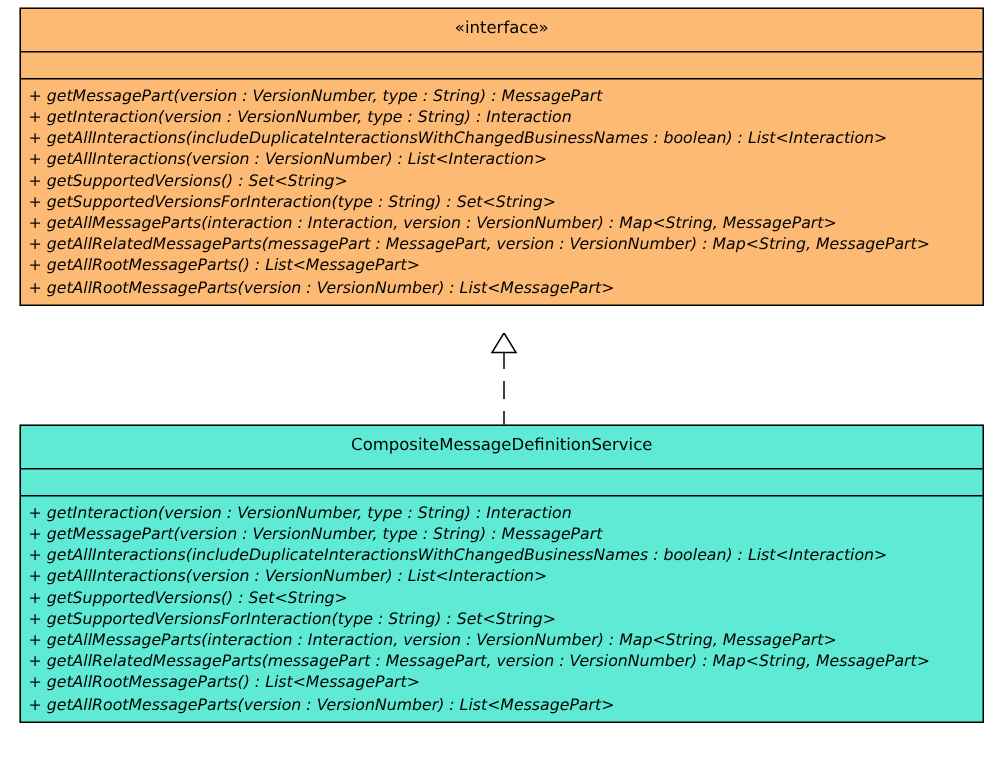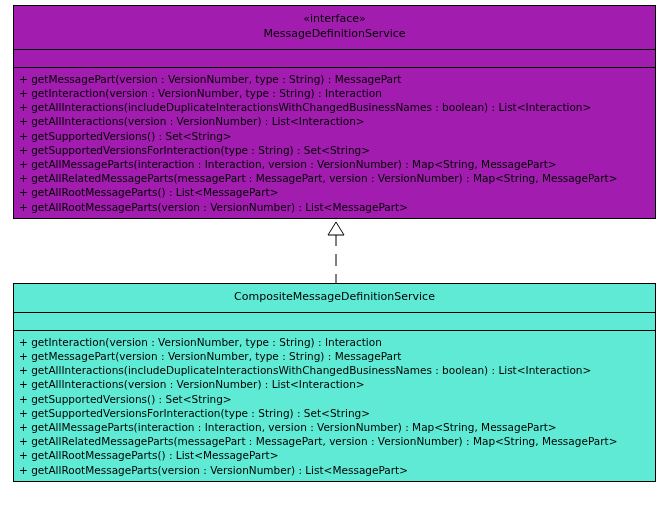--- a/index.html
+++ b/index.html
@@ -26,21 +26,21 @@
   .uml-box {
     position: absolute;
     box-sizing: border-box;
     border: 1px solid #000000;
     background: #ffffff;
   }
   .uml-box.interface-box {
     left: 13px;
     top: 5px;
     width: 643px;
-    background: #a21caf;
+    background: #fdba74;
   }
   .uml-box.class-box {
     left: 13px;
     top: 283px;
     width: 643px;
     background: #5eead4;
   }
 
   .uml-header {
     text-align: center;
@@ -69,20 +69,21 @@
   .uml-ops {
     padding: 4px 0 4px 0;
   }
   .op-row {
     font-size: 10.5px;
     color: #000000;
     padding: 0 4px 0 5px;
     line-height: 14.2px;
     white-space: nowrap;
     overflow: hidden;
+    font-style: italic;
   }
 
   
   .relation {
     position: absolute;
     left: 326px;
     top: 222px;
     width: 20px;
     height: 62px;
   }
@@ -91,21 +92,20 @@
   }
 </style>
 </head>
 <body>
 
 <div class="diagram">
 
   <div class="uml-box interface-box">
     <div class="uml-header">
       <span class="stereotype">«interface»</span>
-      <span class="class-name">MessageDefinitionService</span>
     </div>
     <div class="uml-divider"></div>
     <div class="uml-attrs"></div>
     <div class="uml-divider"></div>
     <div class="uml-ops">
       <div class="op-row">+ getMessagePart(version : VersionNumber, type : String) : MessagePart</div>
       <div class="op-row">+ getInteraction(version : VersionNumber, type : String) : Interaction</div>
       <div class="op-row">+ getAllInteractions(includeDuplicateInteractionsWithChangedBusinessNames : boolean) : List&lt;Interaction&gt;</div>
       <div class="op-row">+ getAllInteractions(version : VersionNumber) : List&lt;Interaction&gt;</div>
       <div class="op-row">+ getSupportedVersions() : Set&lt;String&gt;</div>

